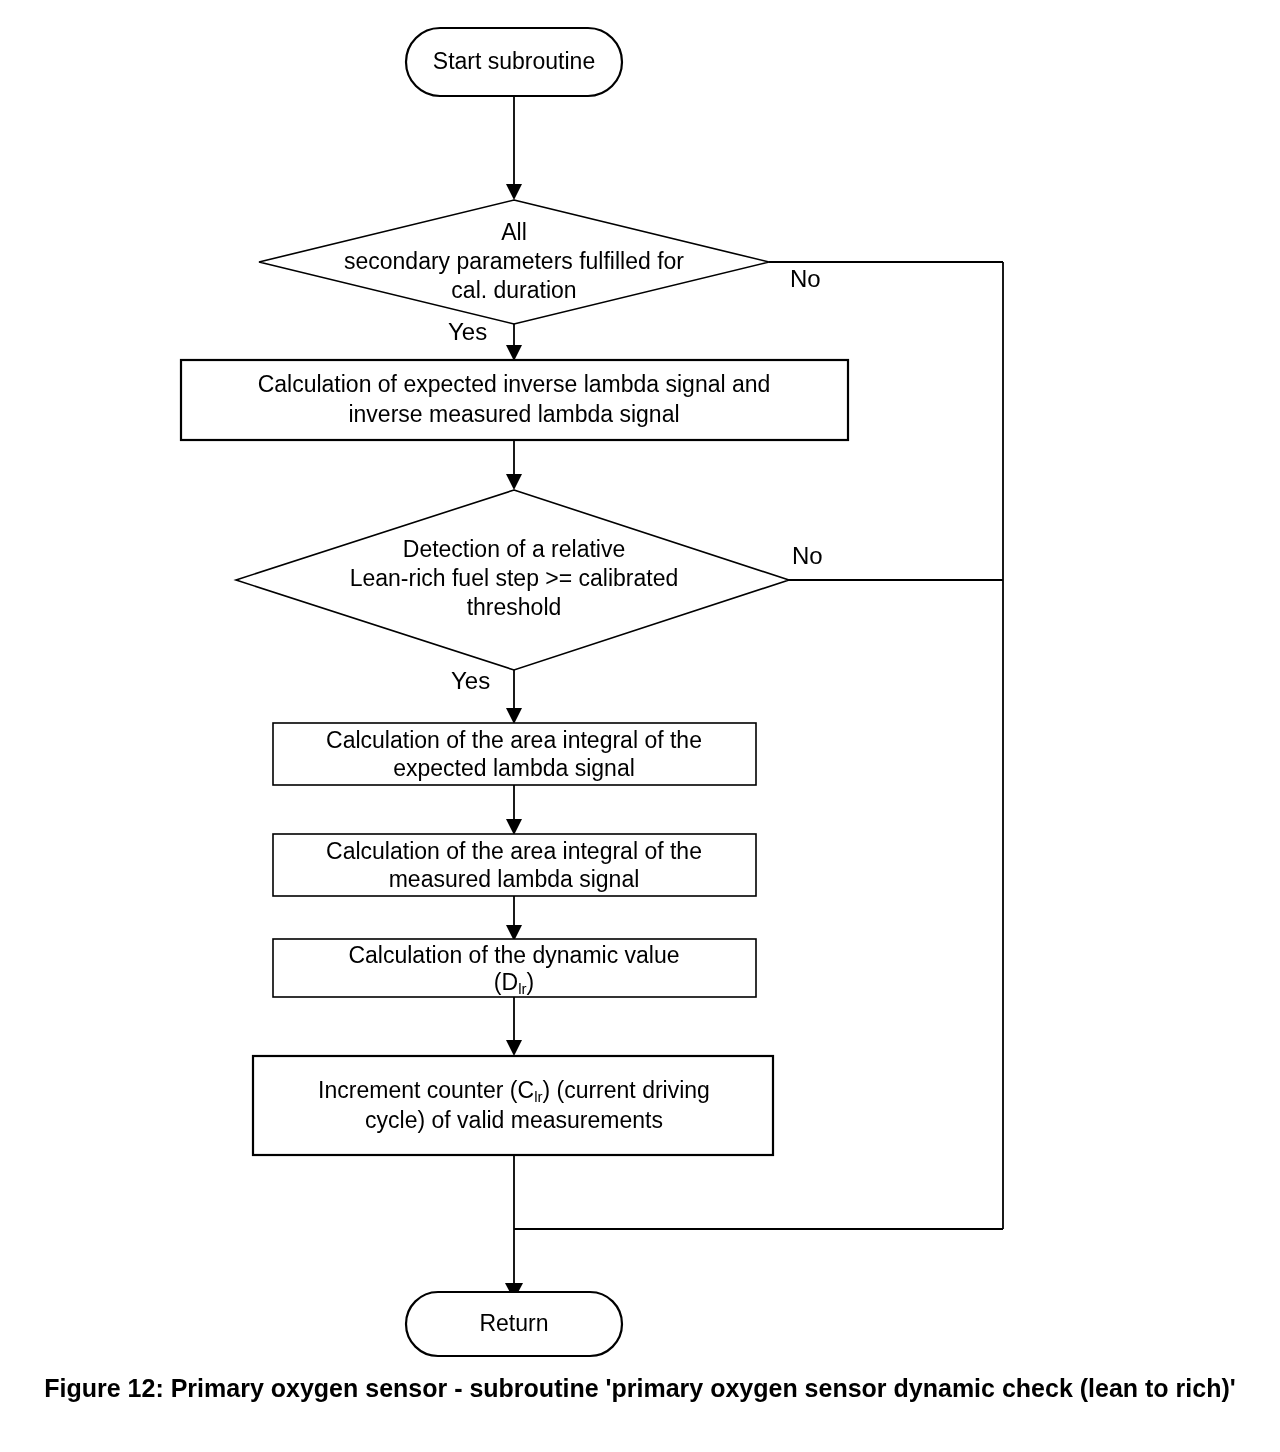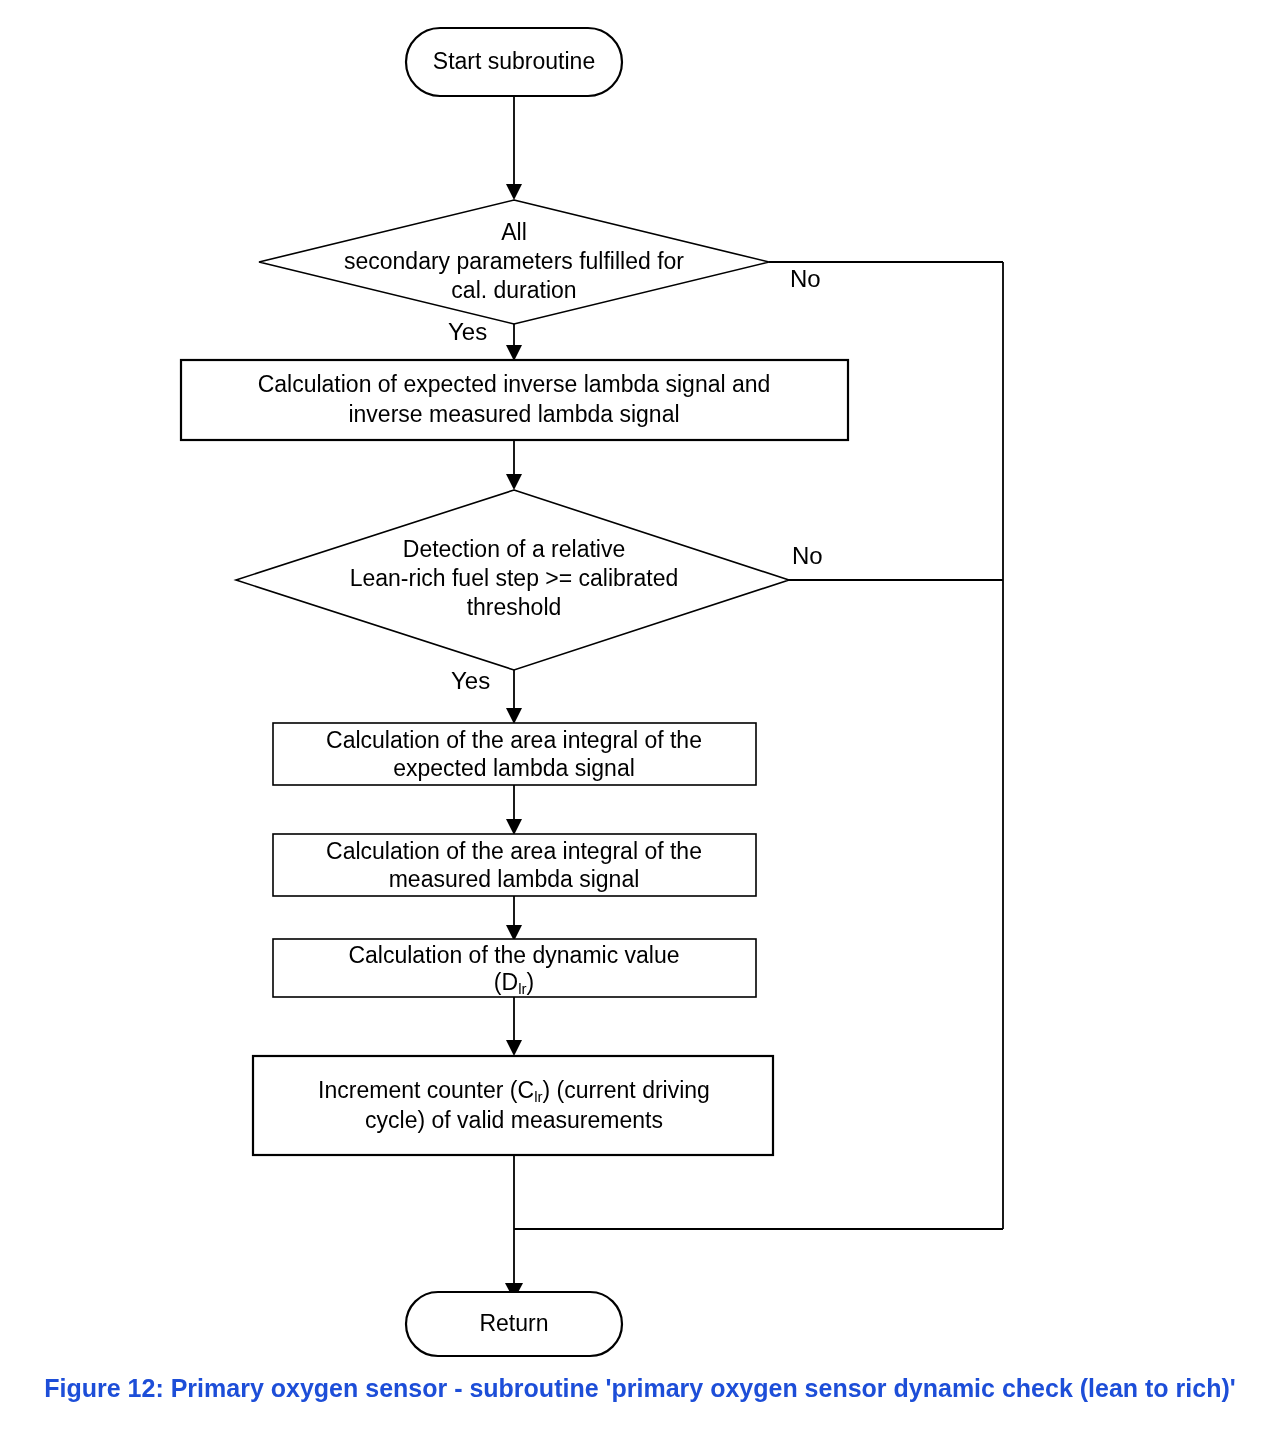--- a/index.html
+++ b/index.html
@@ -64,21 +64,21 @@
   .caption {
     position: absolute;
     left: 0;
     top: 1368px;
     width: 1280px;
     text-align: center;
     font-family: "Liberation Sans", sans-serif;
     font-size: 25px;
     font-weight: bold;
     line-height: 40px;
-    color: #1d4ed8;
+    color: #000000;
     padding: 0 14px;
     box-sizing: border-box;
   }
 </style>
 </head>
 <body>
 
 <div id="flowchart-root">
 
   <svg class="flow" viewBox="0 0 1280 1452" xmlns="http://www.w3.org/2000/svg">

